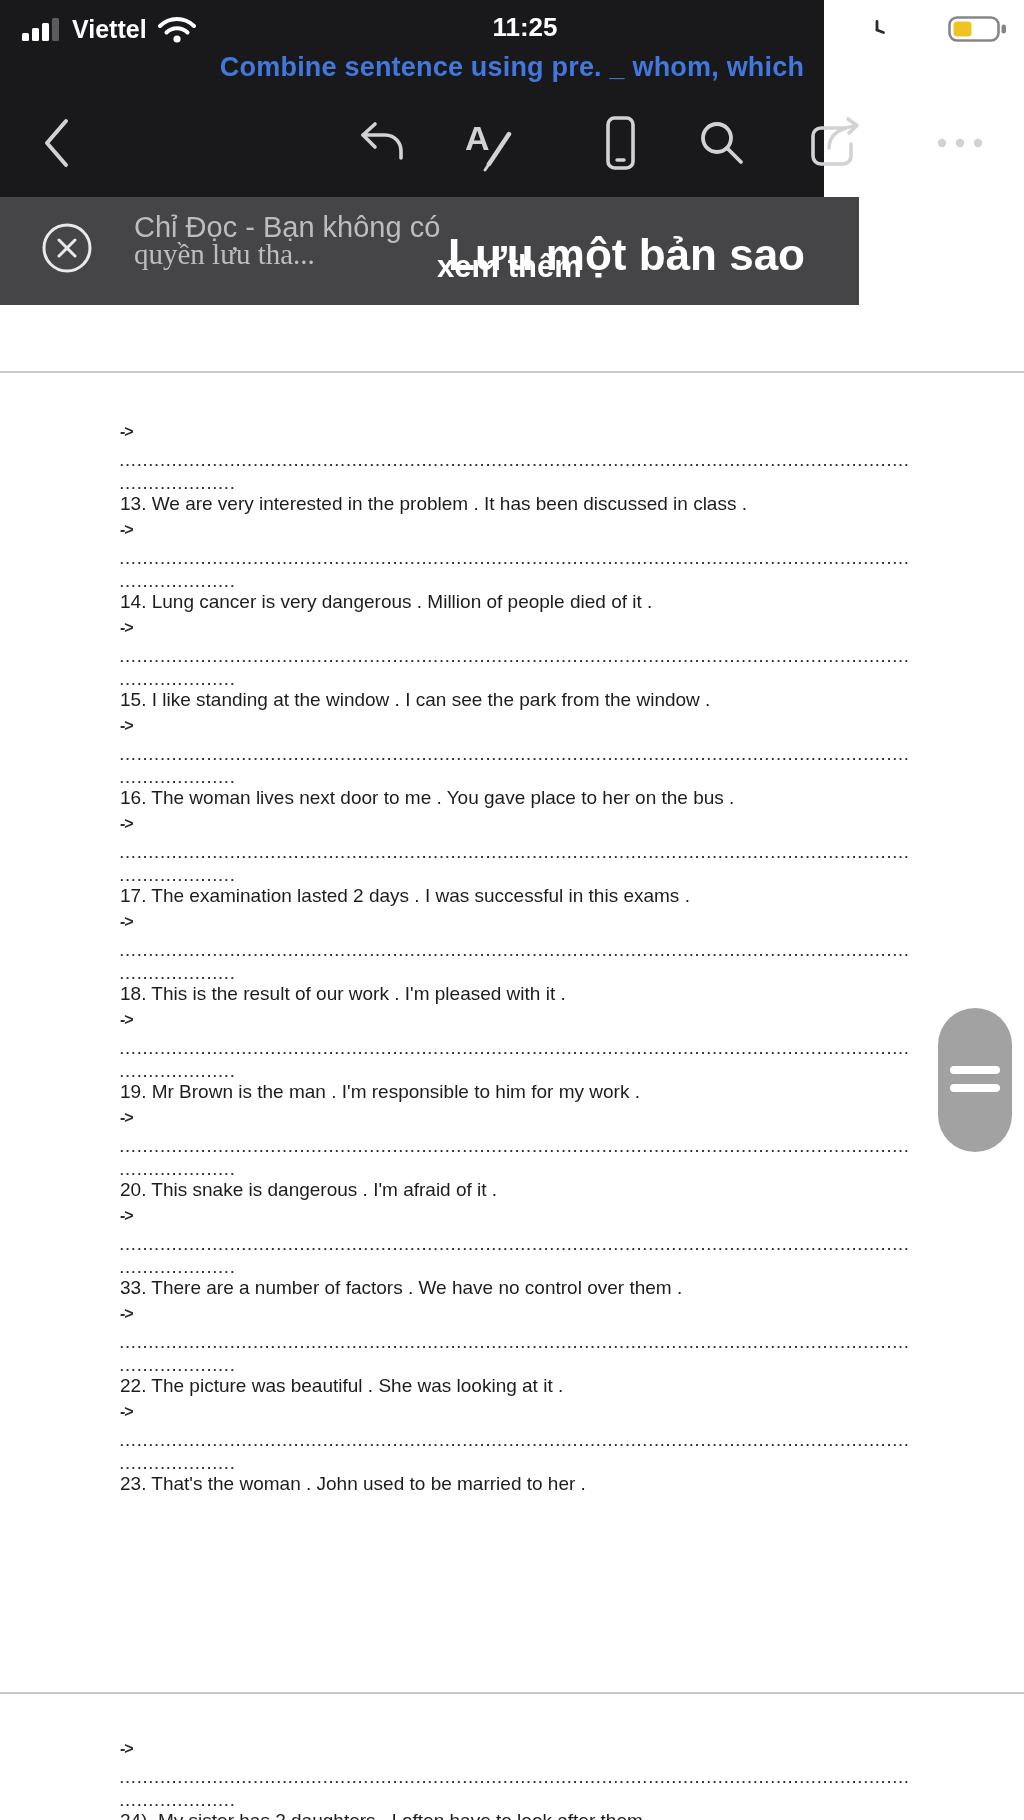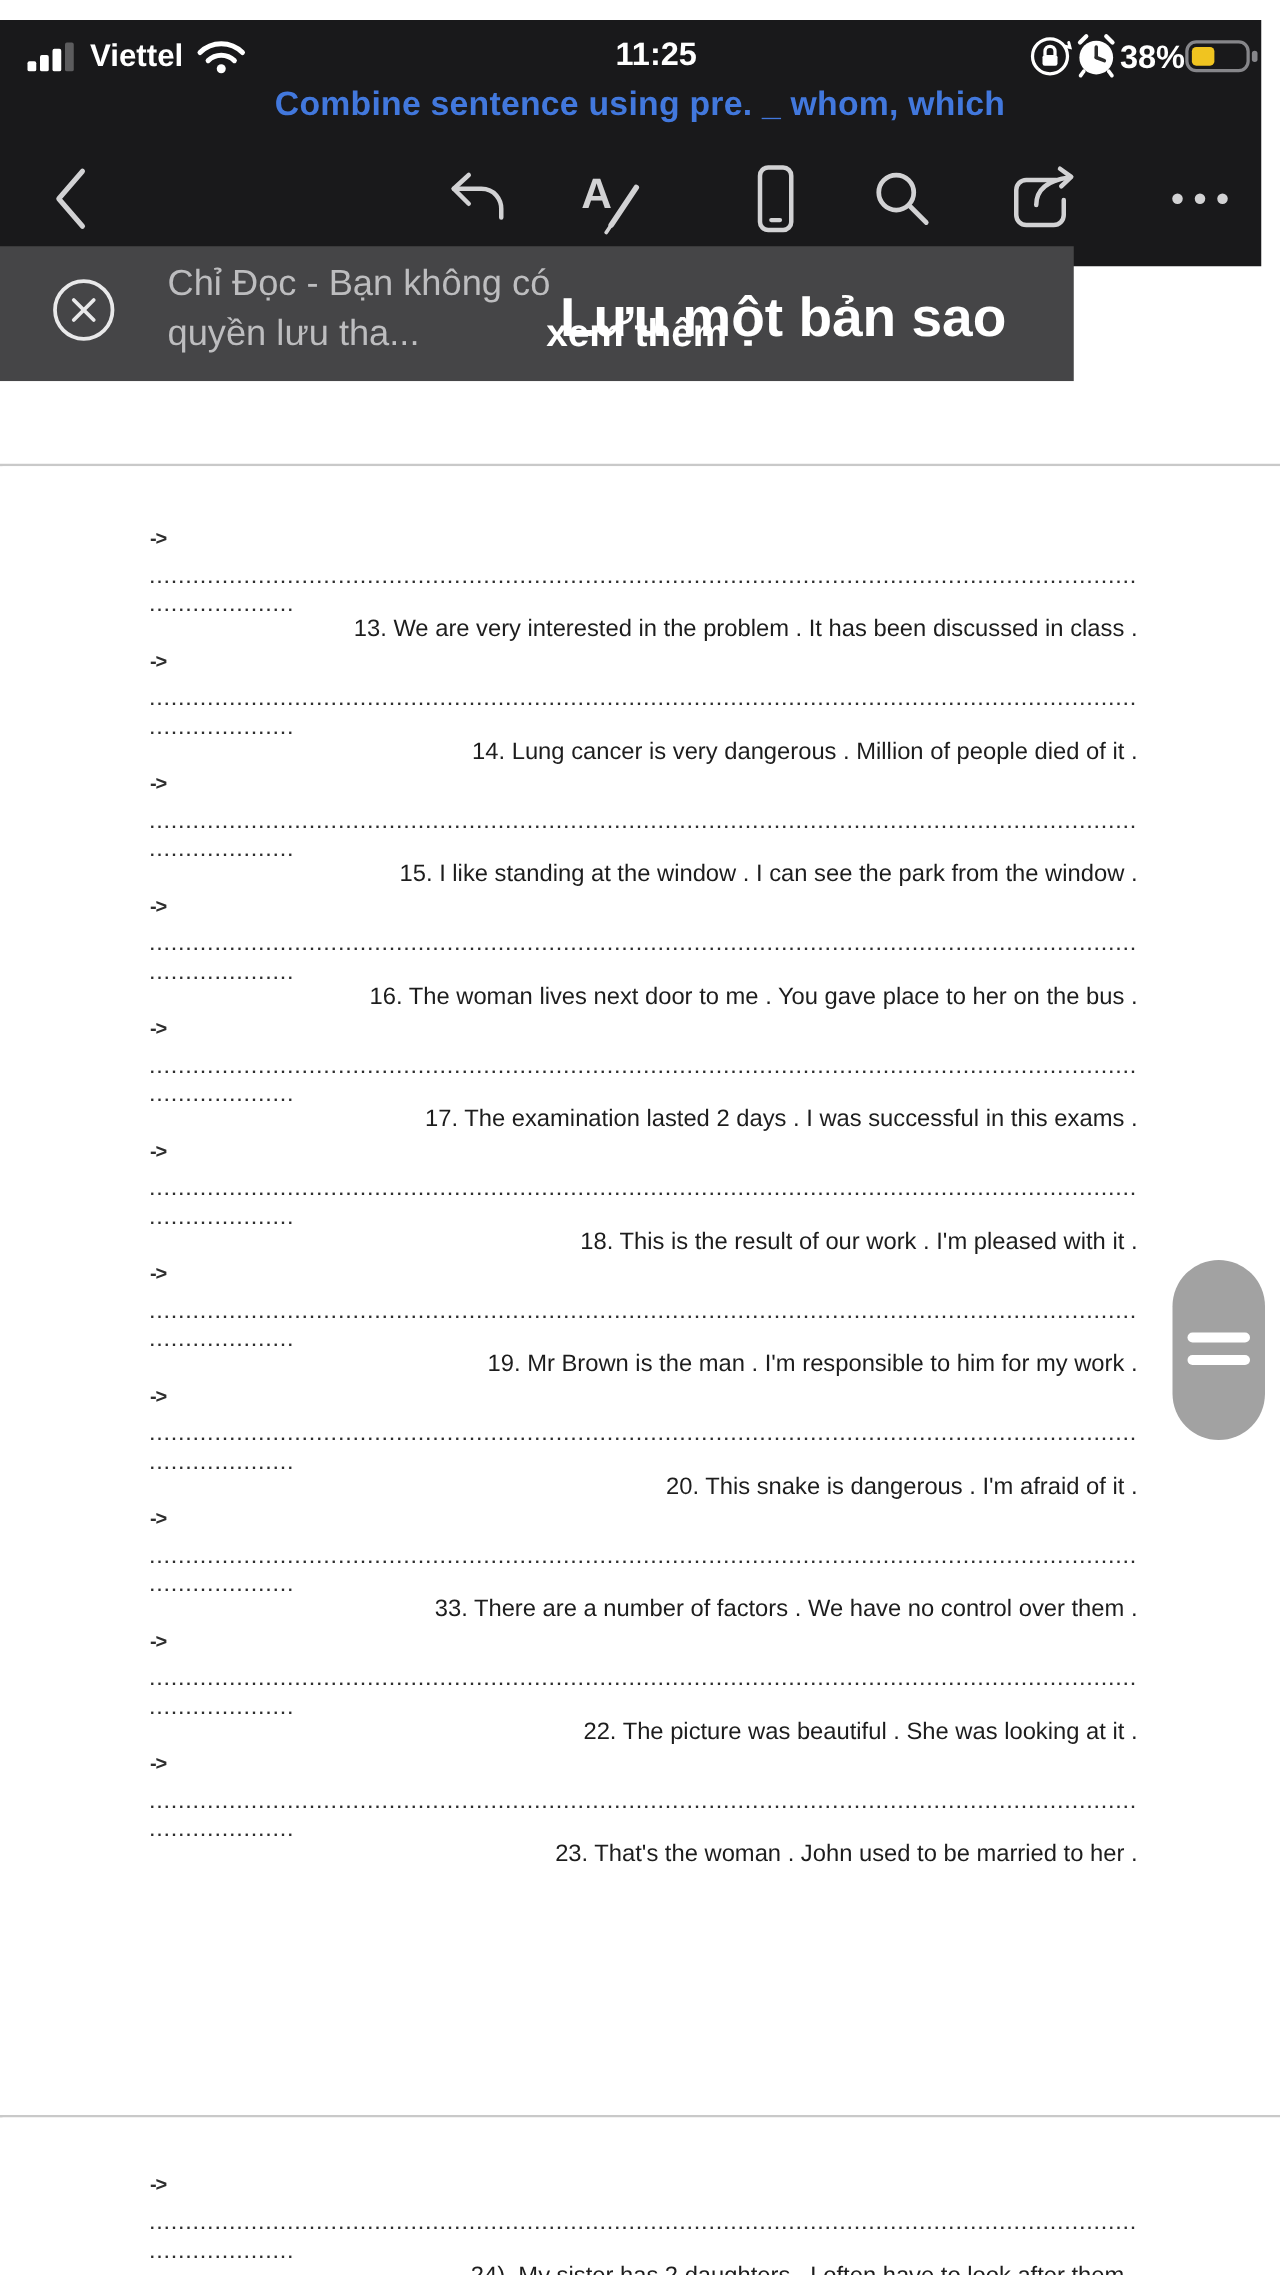--- a/index.html
+++ b/index.html
@@ -1,21 +1,21 @@
 <!DOCTYPE html>
 <html><head>
 <meta charset="utf-8">
 <style>
   * { margin:0; padding:0; box-sizing:border-box; }
   html,body { width:1024px; height:1820px; overflow:hidden; }
   body { font-family:"Liberation Sans","DejaVu Sans",sans-serif; background:#fff; }
   .screen { position:relative; width:1024px; height:1820px; overflow:hidden; background:#fff; }
 
   
-  .chrome { position:absolute; top:16px; left:0; width:1009px; height:197px; background:#19191b; }
+  .chrome { position:absolute; top:0; left:0; width:824px; height:197px; background:#19191b; }
   .status-bar { position:absolute; top:8px; left:0; width:1024px; height:42px; color:#fff; }
   .sb-left { position:absolute; left:20px; top:0; display:flex; align-items:center; gap:10px; height:42px; }
   .carrier { font-size:25px; font-weight:600; color:#fff; }
   .sb-time { position:absolute; left:0; right:0; top:4px; text-align:center; font-size:26px; font-weight:700;padding-left:26px; }
   .sb-right { position:absolute; right:16px; top:0; display:flex; align-items:center; gap:0; height:42px; }
   .battery-pct { font-size:26px; font-weight:600; }
 
   .doc-title { position:absolute; top:52px; left:0; width:1024px; text-align:center;
                font-size:27px; font-weight:700; color:#4278dd; letter-spacing:.2px; }
 
@@ -27,36 +27,36 @@
   .tb-phone{ left:590px; }
   .tb-search{ left:692px; }
   .tb-share{ left:806px; }
   .tb-more { left:930px; }
 
   
   .banner { position:absolute; top:197px; left:0; width:859px; height:108px; background:#454547; }
   .banner-close { position:absolute; left:40px; top:24px; width:54px; height:54px; }
   .banner-msg-line { position:absolute; left:134px; color:#bdbdbf; font-size:29px; font-weight:500; white-space:nowrap; }
   .banner-msg-1 { top:14px; }
-  .banner-msg-2 { top:54px; }
+  .banner-msg-2 { top:41px;font-family:Liberation Serif, serif; }
   .banner-more { position:absolute; left:437px; top:52px; color:#fff; font-size:31px; font-weight:700; white-space:nowrap; }
   .banner-save { position:absolute; right:54px; top:33px; color:#fff; font-size:44px; font-weight:700; white-space:nowrap; }
 
   
   .pre-strip { position:absolute; top:305px; left:0; width:1024px; height:66px; background:#fff; }
   .page-divider { position:absolute; left:0; width:1024px; height:2px; background:#c9c9c9; }
   .divider-1 { top:371px; }
   .divider-2 { top:1692px; }
   .page-left-edge { position:absolute; left:0; top:373px; width:2px; height:1447px; background:#d0d0d0; }
 
   .page { position:absolute; left:0; width:1024px; background:#fff; overflow:hidden; }
   .page-1 { top:373px; height:1319px; padding:44px 114px 0 120px; }
   .page-2 { top:1694px; height:126px; padding:40px 114px 0 120px; }
 
-  .sentence { margin-top:2px; height:22px; line-height:22px; font-size:19px; color:#1d1d1d; white-space:nowrap; overflow:hidden;text-align:right; }
+  .sentence { margin-top:2px; height:22px; line-height:22px; font-size:19px; color:#1d1d1d; white-space:nowrap; overflow:hidden; }
   .answer-arrow { margin-top:3px; height:24px; line-height:24px; font-size:16px; font-weight:700; color:#2e2e2e; letter-spacing:-1px; }
   .dots { overflow:hidden; height:12px; line-height:11px; font-size:13px; font-weight:700; letter-spacing:2.2px; color:#2d2d2d; white-space:nowrap; }
   .dots-long { margin-top:12px; width:790px; }
   .dots-short { margin-top:11px; width:118px; }
 
   
   .scroll-handle { position:absolute; left:938px; top:1008px; width:74px; height:144px;
                    background:#a2a2a2; border-radius:37px; z-index:5; }
   .scroll-handle .bar { position:absolute; left:12px; width:50px; height:8px; background:#fff; border-radius:4px; }
   .bar-1 { top:58px; } .bar-2 { top:76px; }

